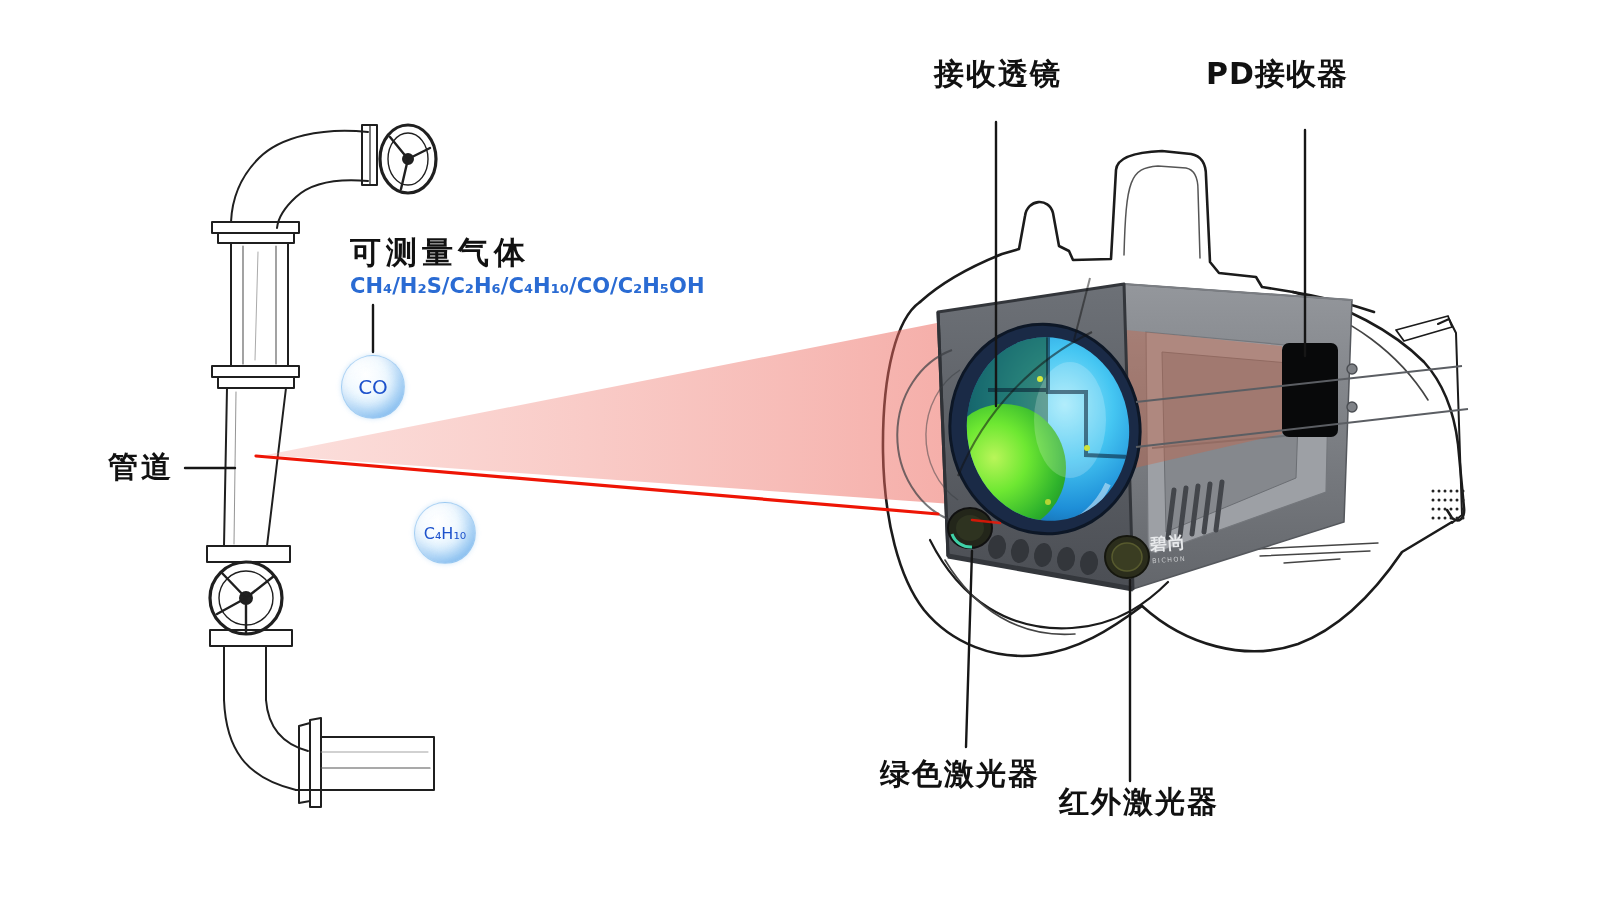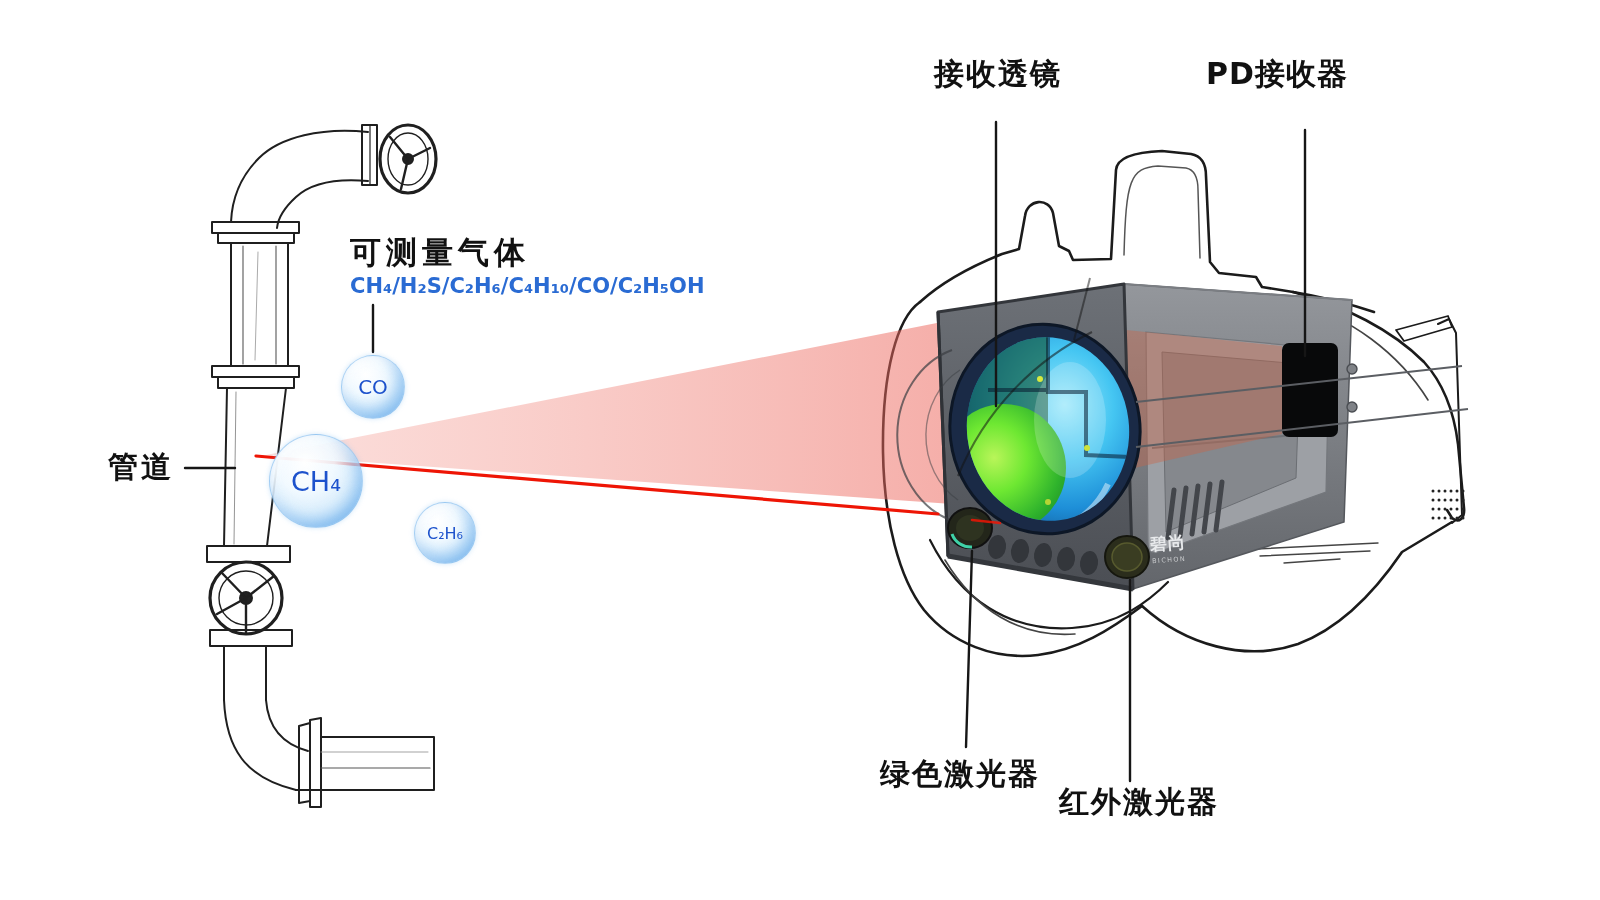--- a/index.html
+++ b/index.html
@@ -264,20 +264,17 @@
     <text x="350" y="293" font-size="21" font-weight="600" fill="#2a6bd3">CH₄/H₂S/C₂H₆/C₄H₁₀/CO/C₂H₅OH</text>
     <text class="cn-label" x="141" y="477" font-size="30" letter-spacing="3" text-anchor="middle">管道</text>
     <text class="cn-label" x="960" y="784" font-size="30" letter-spacing="2" text-anchor="middle">绿色激光器</text>
     <text class="cn-label" x="1139" y="812" font-size="30" letter-spacing="2" text-anchor="middle">红外激光器</text>
   </g>
 </svg>
 
 <div class="bubble" id="bubble-co">
   <span>CO</span>
 </div>
-<div class="bubble" id="bubble-ch4">
-  <span>CH₄</span>
+<div class="bubble" id="bubble-c2h6">
+  <span>C₄H₁₀</span>
 </div>
-<div class="bubble" id="bubble-c2h6">
-  <span>C₂H₆</span>
+
 </div>
 
-</div>
-
 </body></html>

